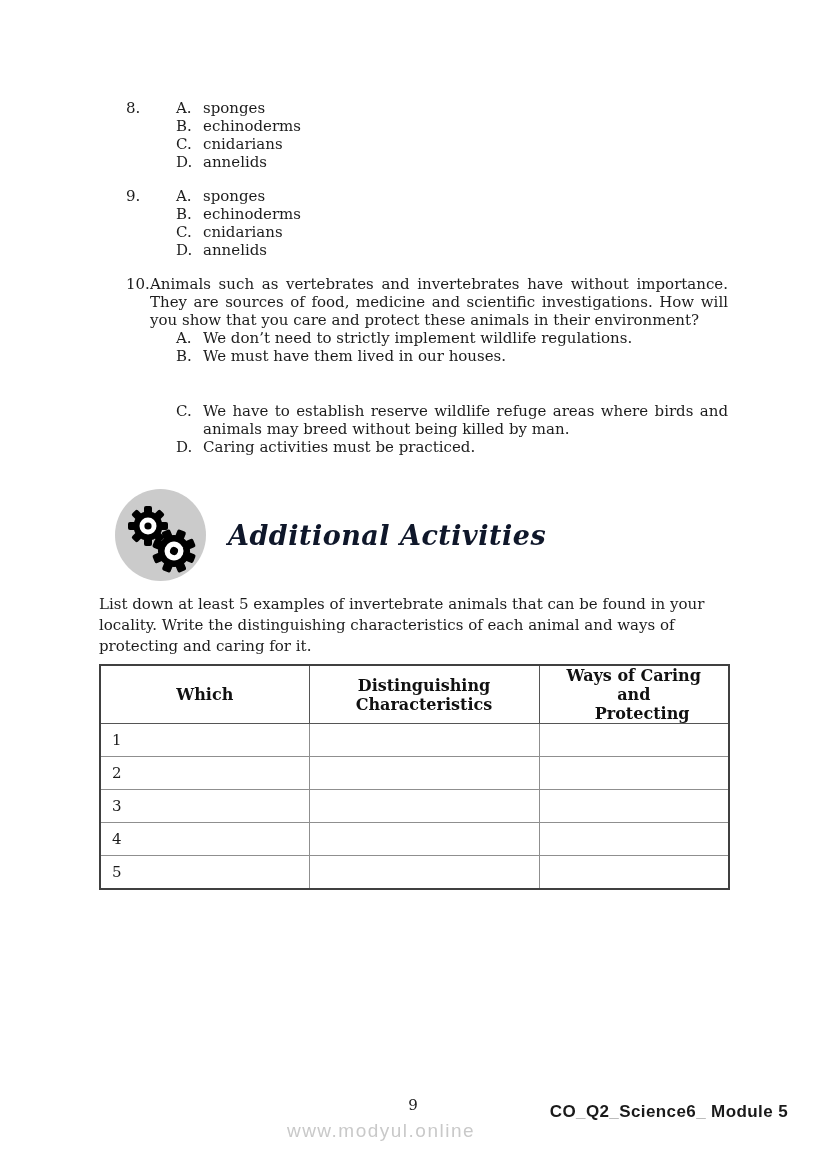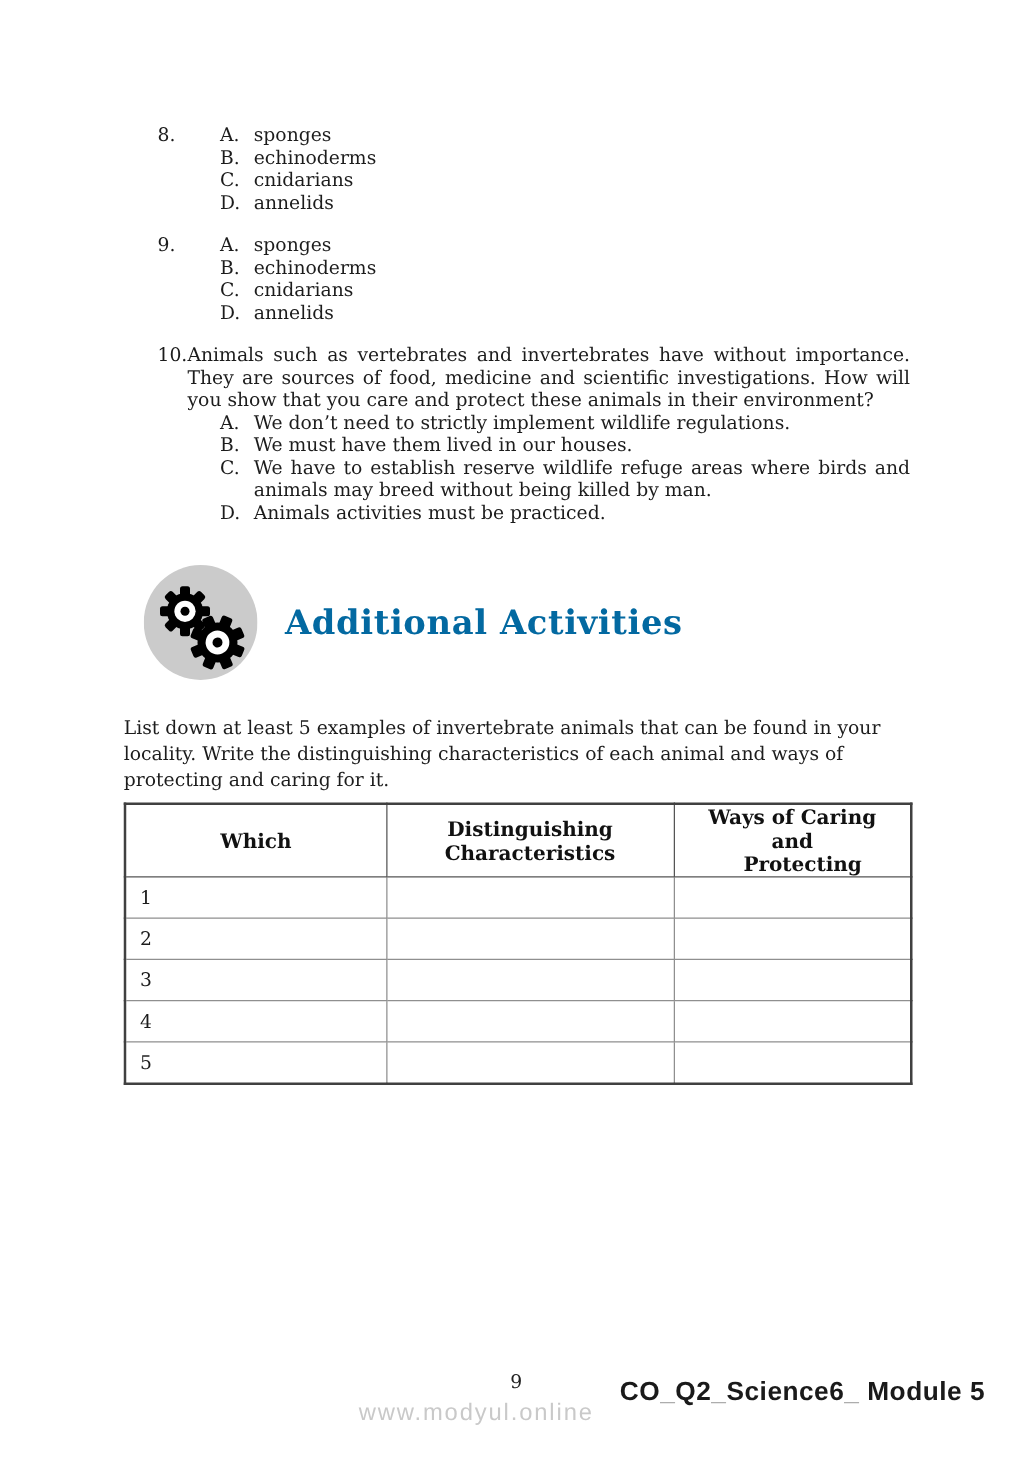--- a/index.html
+++ b/index.html
@@ -20,45 +20,46 @@
     width: 629px;
   }
 
   
   .questions { margin-top: 99px; }
   .question { position: relative; padding-left: 51px; margin-bottom: 16px; font-size: 15px; line-height: 18px; }
   .qnum { position: absolute; left: 27px; top: 0; }
   .qtext { text-align: justify; }
   .option { position: relative; padding-left: 53px; }
   .option .letter { position: absolute; left: 26px; top: 0; }
-  .option .otext.justify { text-align: justify; }
+  .option .otext.justify { text-align: justify; margin-top: 37px; }
 
   
   .activity-header {
     margin-top: 33px;
     display: flex;
     align-items: center;
   }
   .icon-circle {
     width: 91px;
     height: 92px;
     margin-left: 16px;
     flex: 0 0 auto;
   }
   .section-title {
     margin-left: 22px;
     font-size: 27px;
     font-weight: bold;
+    font-style: italic;
     letter-spacing: 0.5px;
-    color: #0369a1;
+    color: #0f172a;
   }
 
   
   .instructions {
-    margin-top: 28px;
+    margin-top: 13px;
     font-size: 15px;
     line-height: 21px;
     color: #1c1c1c;
   }
 
   
   table.activities {
     margin-top: 7px;
     width: 629px;
     border-collapse: collapse;
@@ -95,21 +96,21 @@
     text-align: center;
     font-size: 15px;
     color: #222222;
   }
   .module-label {
     position: absolute;
     top: 1102px;
     right: 38px;
     font-family: "Liberation Sans", sans-serif;
     font-weight: bold;
-    font-size: 21px;
+    font-size: 17px;
     letter-spacing: 0.4px;
     color: #1a1a1a;
   }
   .module-label .us { color: #9b9b9b; }
   .watermark {
     position: absolute;
     left: 0; top: 1120px;
     width: 762px;
     text-align: center;
     font-family: "Liberation Sans", sans-serif;
@@ -176,21 +177,21 @@
         <div class="option">
           <span class="letter">B.</span>
           <div class="otext">We must have them lived in our houses.</div>
         </div>
         <div class="option">
           <span class="letter">C.</span>
           <div class="otext justify">We have to establish reserve wildlife refuge areas where birds and animals may breed without being killed by man.</div>
         </div>
         <div class="option">
           <span class="letter">D.</span>
-          <div class="otext">Animals activities must be practiced.</div>
+          <div class="otext">Caring activities must be practiced.</div>
         </div>
       </div>
 
     </div>
 
     <div class="activity-header">
       <div class="icon-circle">
         <svg width="91" height="92" viewBox="0 0 91 92" xmlns="http://www.w3.org/2000/svg">
           <ellipse cx="45.5" cy="46" rx="45.5" ry="46" fill="#cbcbcb"></ellipse>
 

